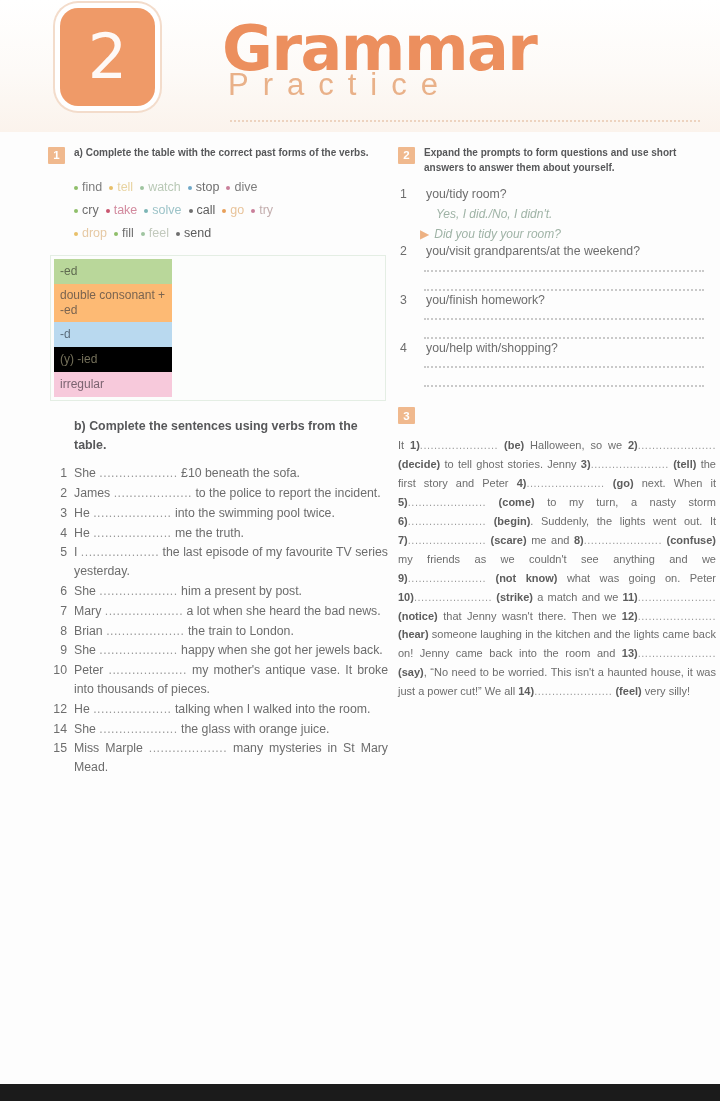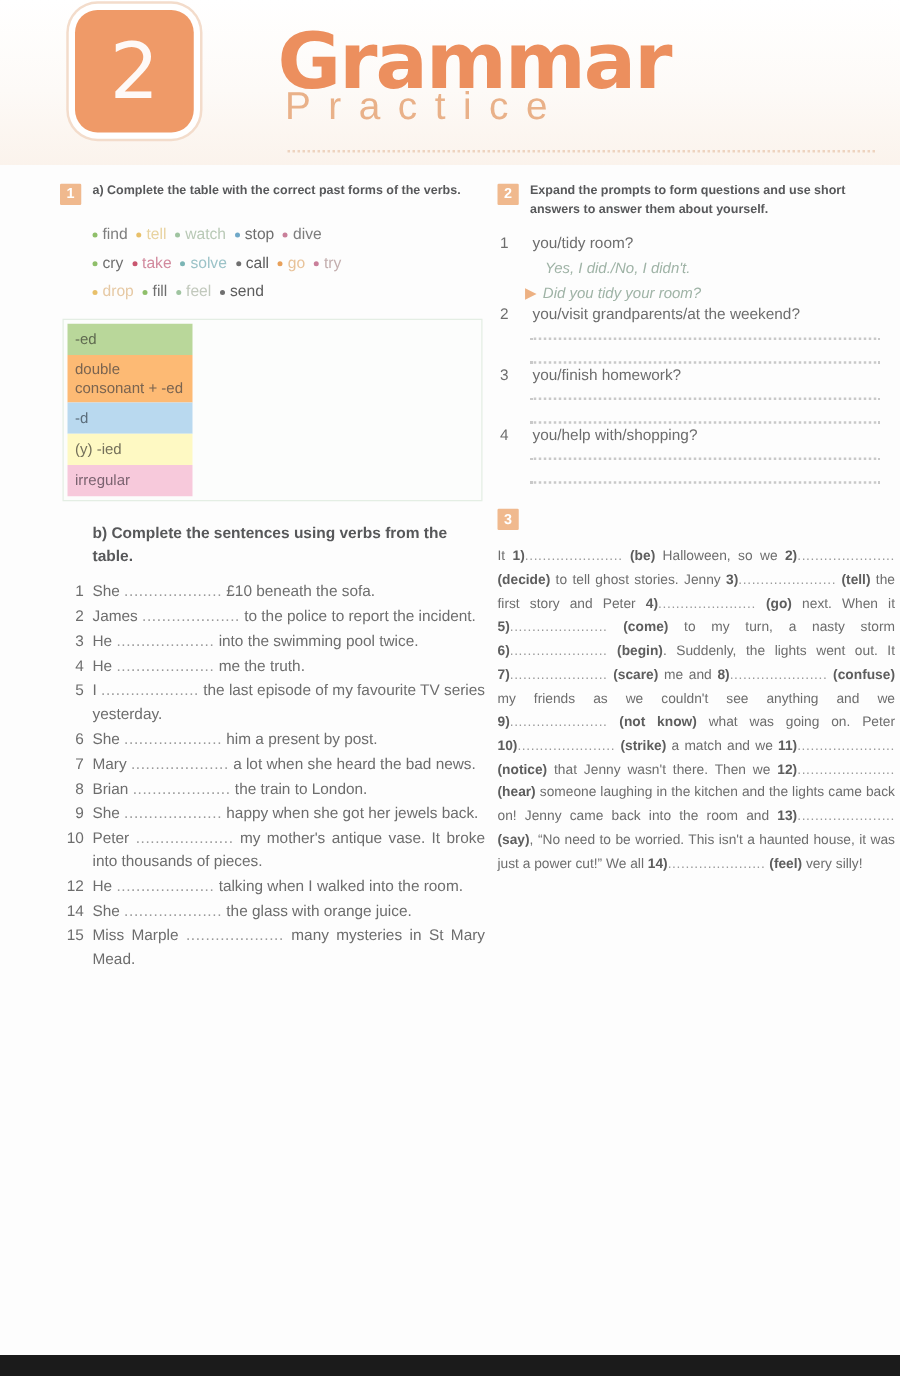--- a/index.html
+++ b/index.html
@@ -132,21 +132,21 @@
   }
   .tbl { width: 100%; border-collapse: collapse; }
   .tbl td {
     height: 25px;
     vertical-align: middle;
     font-size: 12px;
     color: #6f6a63;
     padding: 2px 6px;
     box-sizing: border-box;
   }
-  .tbl td.label { width: 100px; }
+  .tbl td.label { width: 118px; }
   .tbl td.blank { background: transparent; }
   .r-ed    .label { background: #b9d79a; color:#5f6a50; }
   .r-dbl   .label { background: #f2c79b; color:#7a6450; }
   .r-d     .label { background: #b9d9ef; color:#5b6d7b; }
   .r-ied   .label { background: #faf0ab; color:#74705a; }
   .r-irr   .label { background: #f7c9db; color:#7b6370; }
   .r-dbl   .label { height: 38px; line-height: 1.25; }
 
   .part-b {
     margin: 16px 0 10px 26px;
@@ -262,21 +262,21 @@
             </tr>
             <tr class="r-dbl">
               <td class="label" style="background: #fdba74;">double consonant + -ed</td>
               <td class="blank">&nbsp;</td>
             </tr>
             <tr class="r-d">
               <td class="label" style="background: rgb(185, 217, 239);">-d</td>
               <td class="blank">&nbsp;</td>
             </tr>
             <tr class="r-ied">
-              <td class="label" style="background: #fef9c3;">(y) -ied</td>
+              <td class="label" style="background: #000000;">(y) -ied</td>
               <td class="blank">&nbsp;</td>
             </tr>
             <tr class="r-irr">
               <td class="label" style="background: rgb(247, 201, 219);">irregular</td>
               <td class="blank">&nbsp;</td>
             </tr>
           </tbody>
       </table>
     </div>
 

